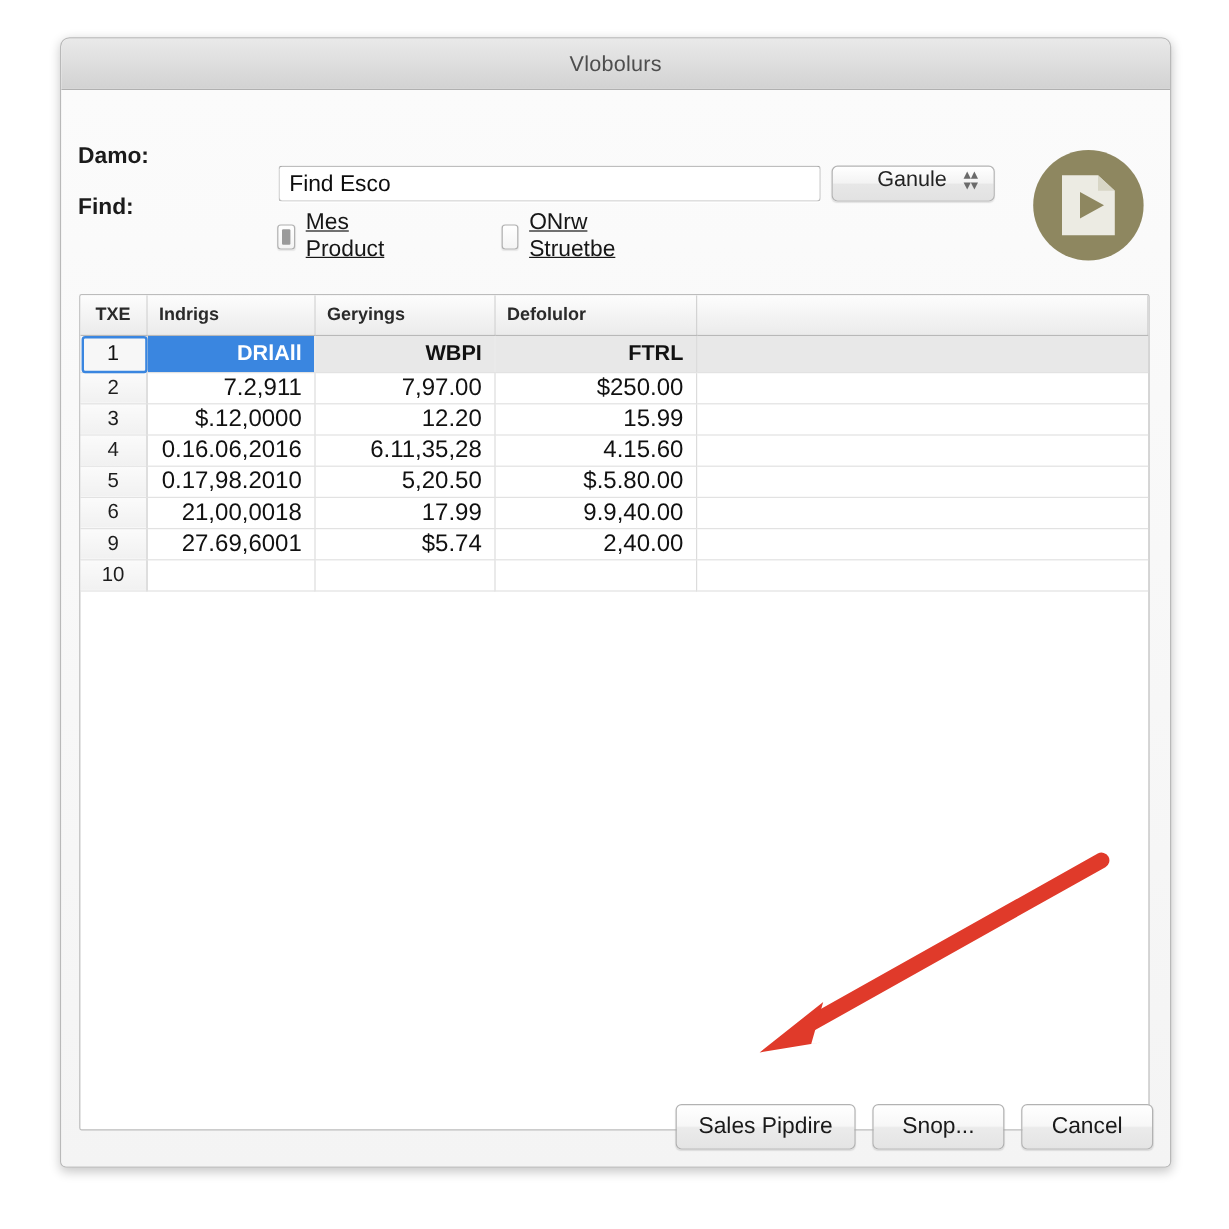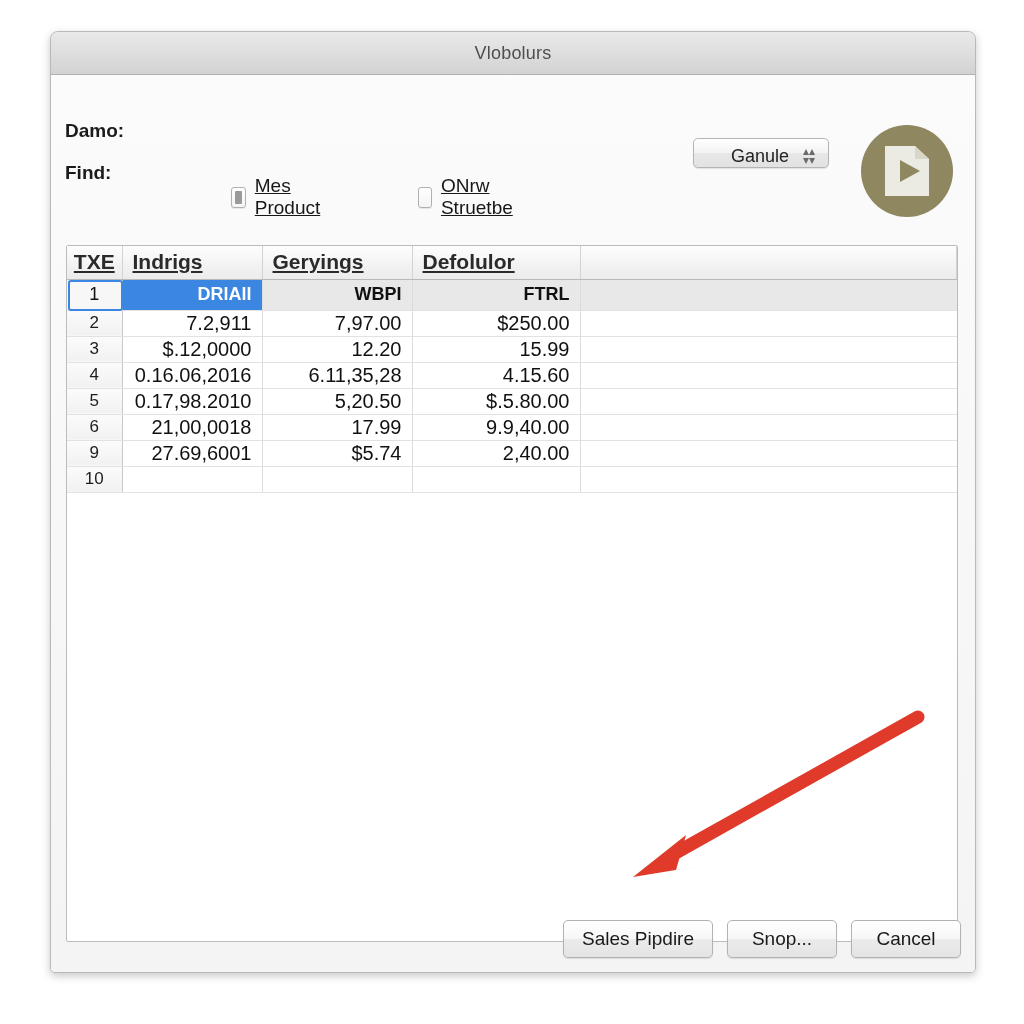--- a/index.html
+++ b/index.html
@@ -81,21 +81,21 @@
   }
 
   .stepbtn {
     position: absolute;
     left: 642px; top: 63px;
     width: 136px; height: 30px;
     background: linear-gradient(to bottom, #ffffff 0%, #f3f3f3 48%, #e7e7e7 52%, #e2e2e2 100%);
     border: 1px solid #b4b4b4;
     border-radius: 5px;
     box-shadow: 0 1px 1px rgba(0,0,0,0.10);
-    display: flex; align-items: flex-end;
+    display: flex; align-items: flex-start;
     box-sizing: border-box;
     padding-left: 20px;
   }
   .stepbtn-label {
     flex: 1;
     text-align: center;
     font-size: 18px;
     color: #232323;
     padding-left: 10px;
   }
@@ -163,27 +163,26 @@
     width: 100%;
     border-collapse: collapse;
     table-layout: fixed;
     font-size: 17px;
   }
   table.grid th {
     height: 33px;
     background: linear-gradient(to bottom, #fdfdfd 0%, #f3f3f3 55%, #ebebeb 100%);
     border-right: 1px solid #d3d3d3;
     border-bottom: 1px solid #b8b8b8;
-    font-size: 21px;
+    font-size: 15px;
     font-weight: bold;
     color: #2a2a2a;
     text-align: left;
     padding: 0 10px;
     box-sizing: border-box;
-    text-decoration: underline;
   }
   table.grid th.rownum-h {
     text-align: center;
     padding: 0;
   }
   table.grid td {
     height: 26px;
     border-right: 1px solid #dcdcdc;
     border-bottom: 1px solid #e2e2e2;
     padding: 0 10px;
@@ -267,20 +266,21 @@
     <div class="titlebar">
       <div class="title-text">Vlobolurs</div>
     </div>
 
     <div class="body">
 
       <div class="form">
 
         <div class="lbl lbl-name">Damo:</div>
 
+        <div class="textfield" title="Find Esco">Find Esco</div>
 
         <div class="stepbtn">
           <span class="stepbtn-label">Ganule</span>
           <span class="stepper">
             <svg class="ar" width="16" height="8" viewBox="0 0 16 8" aria-hidden="true">
               <polygon points="2,7 5,1 8,7" fill="#6a6a6a"></polygon>
               <polygon points="8,7 11,1 14,7" fill="#6a6a6a"></polygon>
             </svg>
             <svg class="ar" width="16" height="8" viewBox="0 0 16 8" aria-hidden="true">
               <polygon points="2,1 8,1 5,7" fill="#6a6a6a"></polygon>

